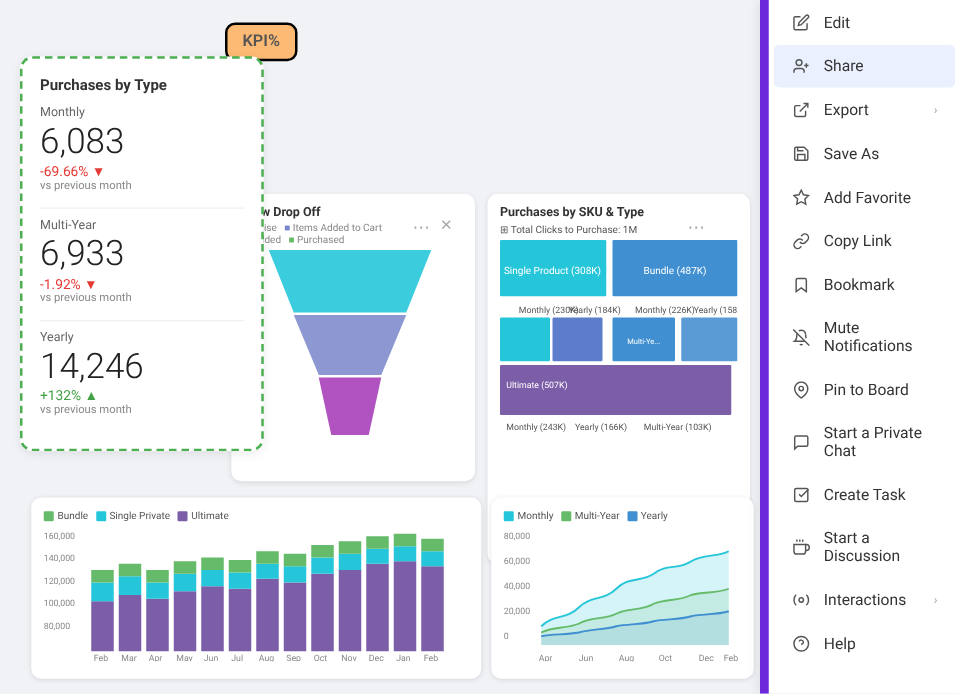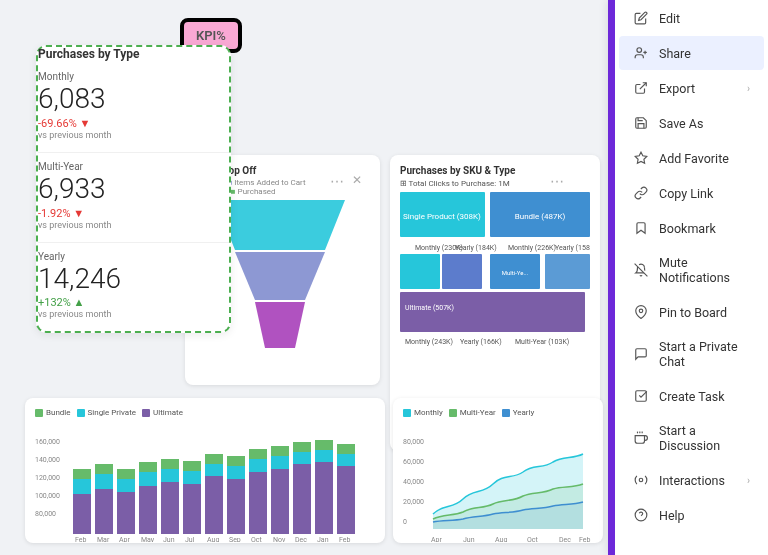--- a/index.html
+++ b/index.html
@@ -20,39 +20,40 @@
       height: 555px;
       background: #f0f2f5;
       padding: 12px;
     }
 
     
     .kpi-badge {
       position: absolute;
       top: 18px;
       left: 180px;
-      background: #f9a8d4;
-      border: 4px solid #000000;
+      background: #fdba74;
+      border: 2px solid #000000;
       border-radius: 8px;
       padding: 6px 12px;
       font-size: 13px;
       font-weight: 600;
       color: #555;
       z-index: 10;
     }
 
     
     .purchases-card {
       position: absolute;
       top: 45px;
-      left: 36px;
+      left: 16px;
       width: 195px;
       background: white;
       border: 2px dashed #4caf50;
       border-radius: 10px;
+      padding: 14px;
       z-index: 10;
       box-shadow: 0 2px 8px rgba(0,0,0,0.08);
     }
     .purchases-card .card-title {
       font-size: 12px;
       font-weight: 700;
       color: #333;
       margin-bottom: 10px;
     }
     .metric-section { margin-bottom: 12px; }
@@ -164,21 +165,21 @@
     .menu-arrow {
       font-size: 10px;
       color: #aaa;
     }
 
     
     .chart-legend {
       display: flex;
       gap: 6px;
       flex-wrap: wrap;
-      margin-bottom: 17px;
+      margin-bottom: 4px;
     }
     .legend-item {
       display: flex;
       align-items: center;
       gap: 3px;
       font-size: 8px;
       color: #555;
     }
     .legend-dot {
       width: 8px;

